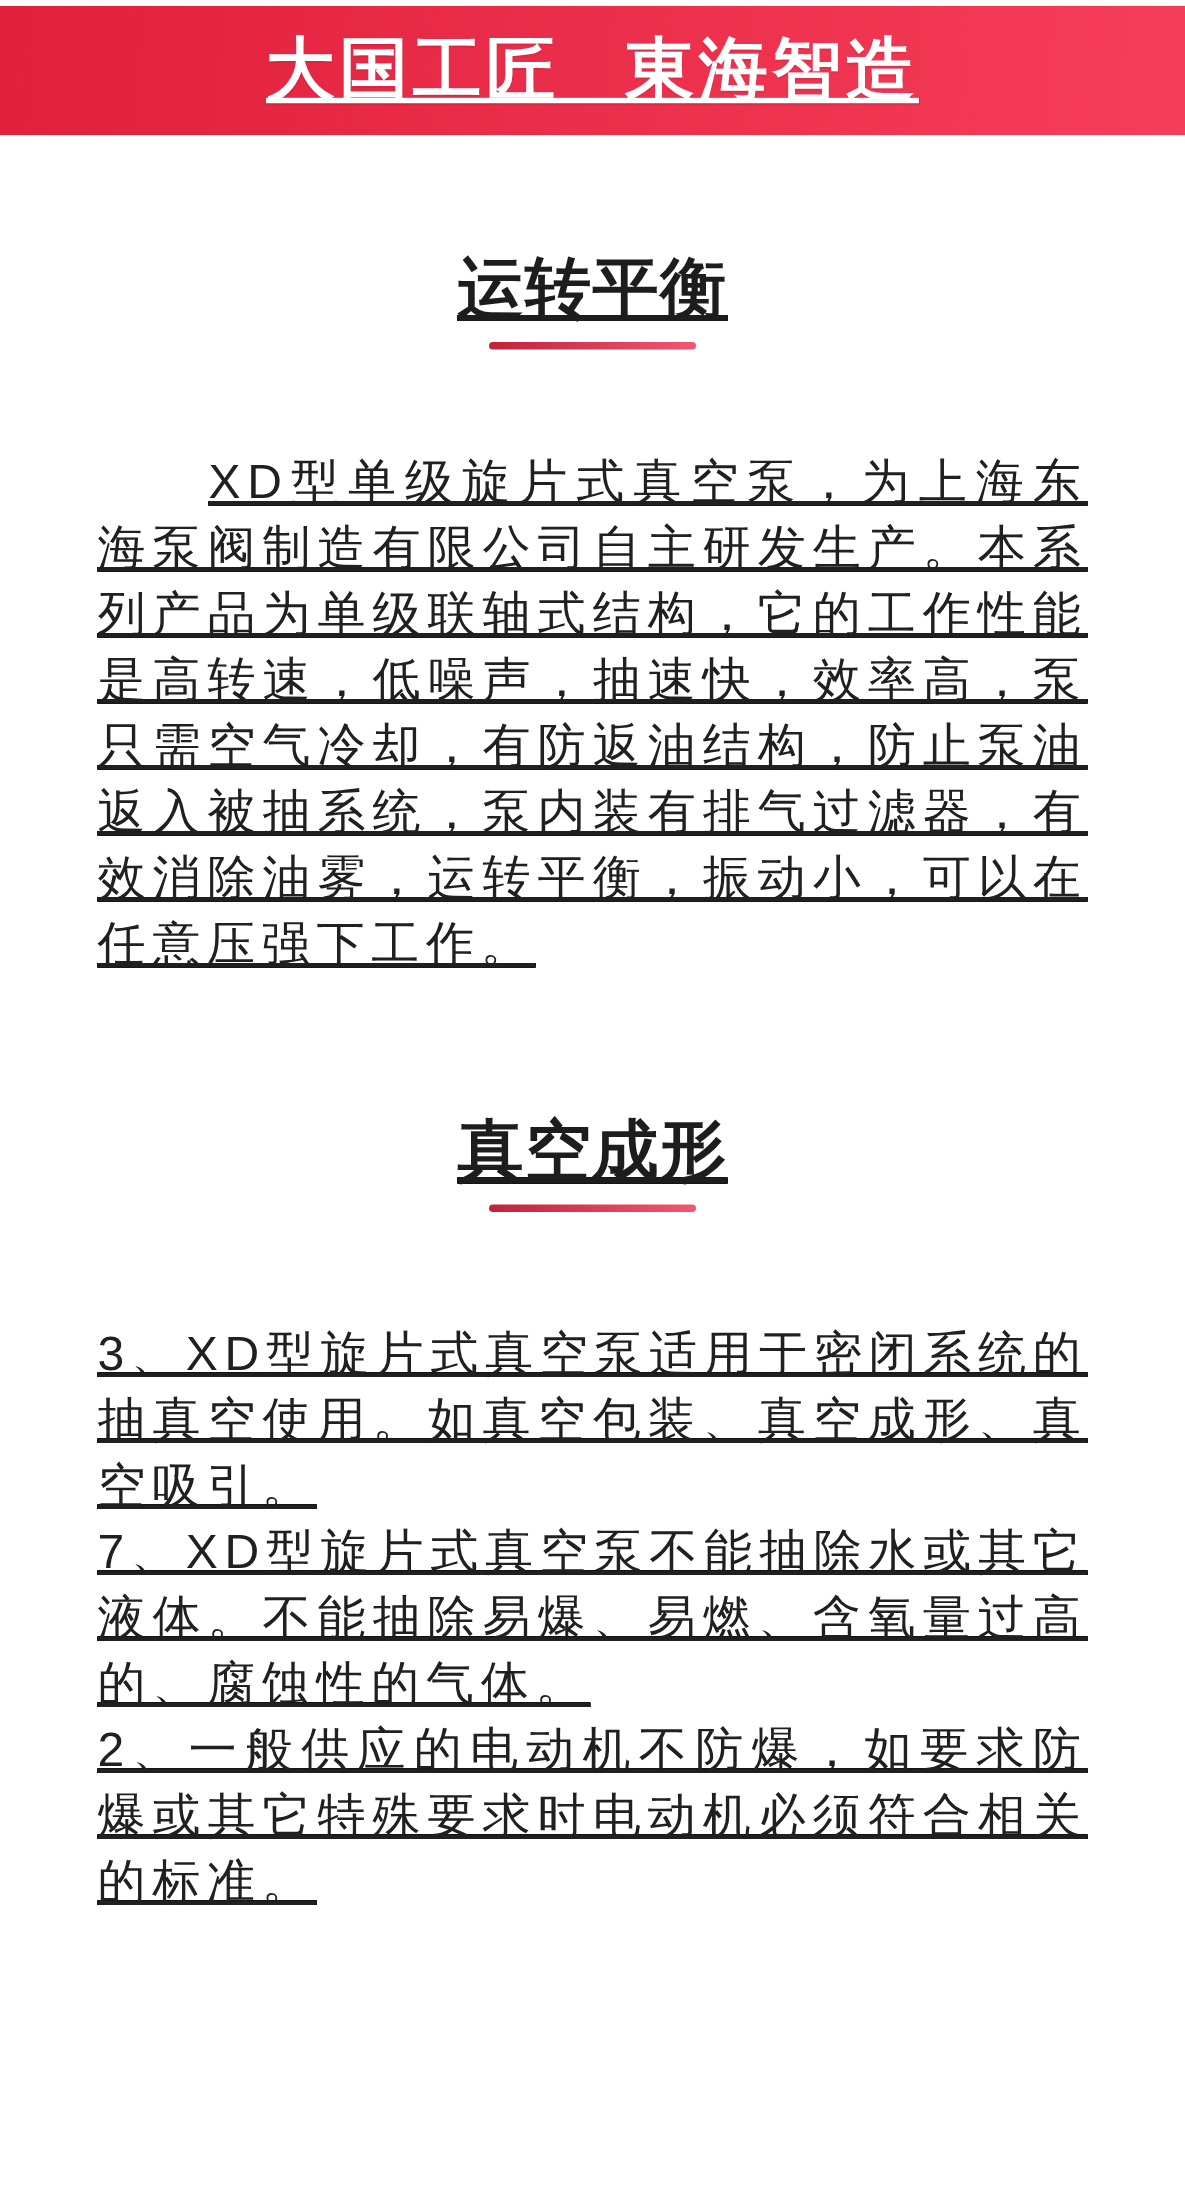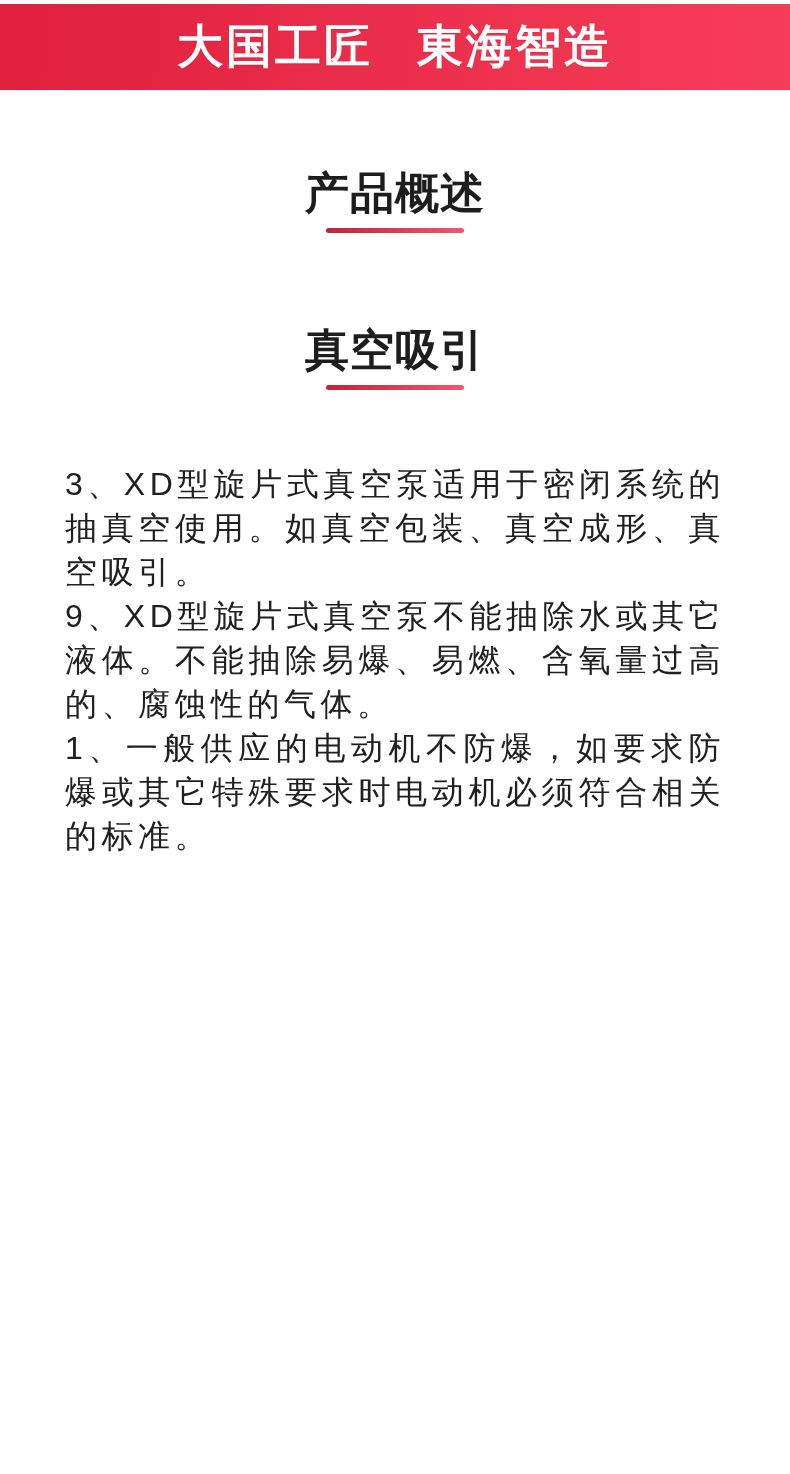--- a/index.html
+++ b/index.html
@@ -1,15 +1,15 @@
 <!DOCTYPE html>
 <html style="--page-bg: #ffffff; --banner-grad-start: #e0203d; --banner-grad-end: #f63d59; --banner-text: #ffffff; --underline-grad-start: #c0233a; --underline-grad-end: #f25672; --title-text: #1d1d1d; --body-text: #202020;"><head>
 <meta charset="utf-8">
 <style>
-  * { margin: 0; padding: 0; box-sizing: border-box; }
+  * { margin: 0; padding: 0; box-sizing: border-box; text-decoration: underline; }
   html, body { background: #ffffff; }
   body {
     width: 790px;
     height: 1474px;
     margin: 0 auto;
     overflow: hidden;
     font-family: "Liberation Sans", "DejaVu Sans", sans-serif;
     background: var(--page-bg, #ffffff);
   }
 
@@ -80,27 +80,28 @@
 </head>
 <body>
 
 <div class="page">
 
   <header class="banner">
     <h1 class="banner-title">大国工匠 東海智造</h1>
   </header>
 
   <section class="section section-overview">
-    <h2 class="section-title">产品概述</h2>
+    <h2 class="section-title">运转平衡</h2>
     <div class="title-underline"></div>
+    <p class="body-text overview-paragraph">XD型单级旋片式真空泵，为上海东海泵阀制造有限公司自主研发生产。本系列产品为单级联轴式结构，它的工作性能是高转速，低噪声，抽速快，效率高，泵只需空气冷却，有防返油结构，防止泵油返入被抽系统，泵内装有排气过滤器，有效消除油雾，运转平衡，振动小，可以在任意压强下工作。</p>
   </section>
 
   <section class="section section-conditions">
-    <h2 class="section-title">真空吸引</h2>
+    <h2 class="section-title">真空成形</h2>
     <div class="title-underline"></div>
     <div class="conditions-list">
       <p class="body-text condition-item">3、XD型旋片式真空泵适用于密闭系统的抽真空使用。如真空包装、真空成形、真空吸引。</p>
-      <p class="body-text condition-item">9、XD型旋片式真空泵不能抽除水或其它液体。不能抽除易爆、易燃、含氧量过高的、腐蚀性的气体。</p>
-      <p class="body-text condition-item">1、一般供应的电动机不防爆，如要求防爆或其它特殊要求时电动机必须符合相关的标准。</p>
+      <p class="body-text condition-item">7、XD型旋片式真空泵不能抽除水或其它液体。不能抽除易爆、易燃、含氧量过高的、腐蚀性的气体。</p>
+      <p class="body-text condition-item">2、一般供应的电动机不防爆，如要求防爆或其它特殊要求时电动机必须符合相关的标准。</p>
     </div>
   </section>
 
 </div>
 
 </body></html>

